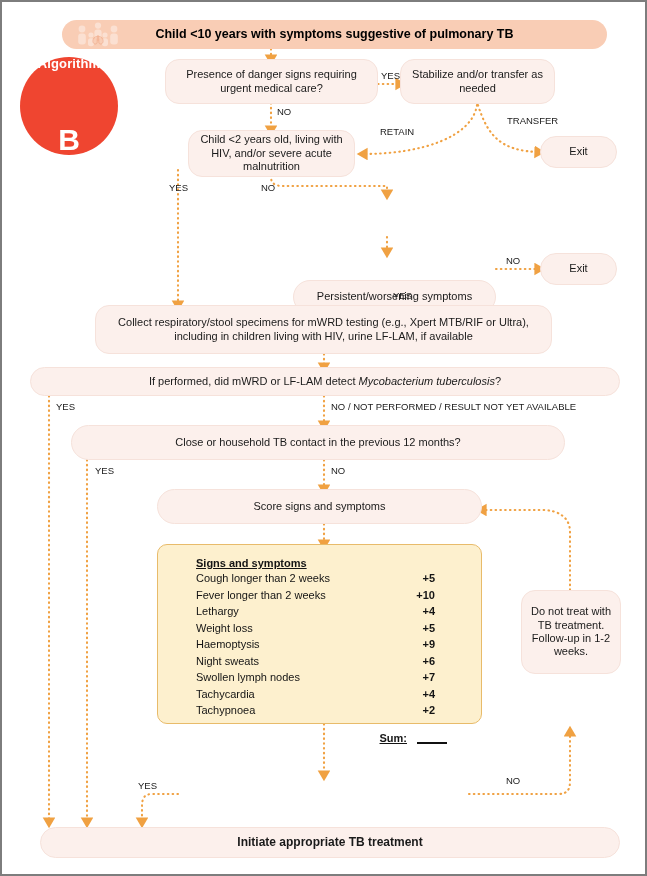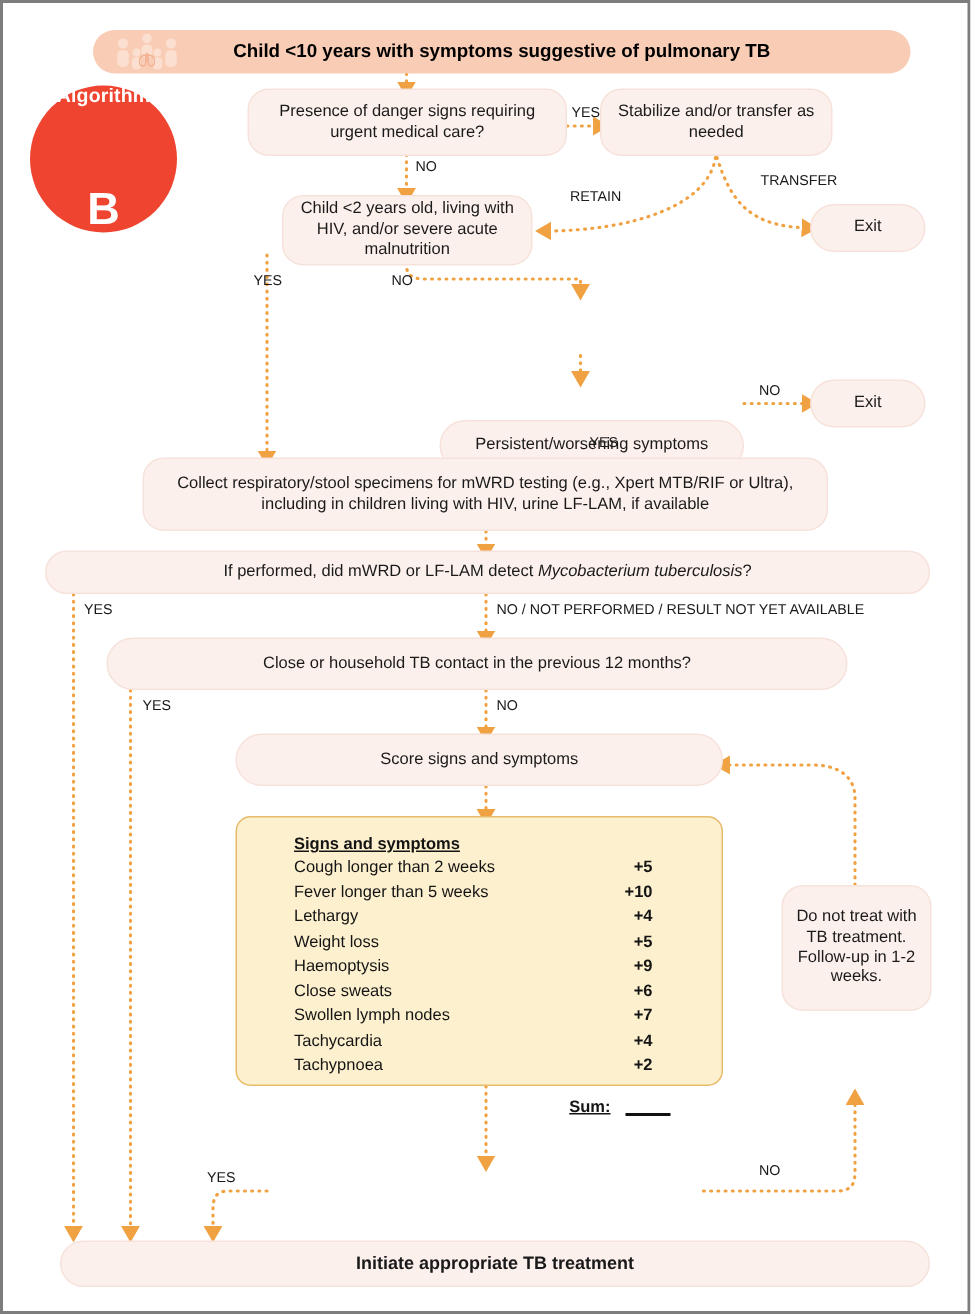--- a/index.html
+++ b/index.html
@@ -233,37 +233,37 @@
   </div>
 
   <div class="score-box" style="left:155px;top:542px;width:325px;height:180px;">
     <div class="score-title">Signs and symptoms</div>
     <div>
       <div class="score-row">
         <span>Cough longer than 2 weeks</span>
         <span class="pts">+5</span>
       </div>
       <div class="score-row">
-        <span>Fever longer than 5 weeks</span>
+        <span>Fever longer than 2 weeks</span>
         <span class="pts">+10</span>
       </div>
       <div class="score-row">
         <span>Lethargy</span>
         <span class="pts">+4</span>
       </div>
       <div class="score-row">
         <span>Weight loss</span>
         <span class="pts">+5</span>
       </div>
       <div class="score-row">
         <span>Haemoptysis</span>
         <span class="pts">+9</span>
       </div>
       <div class="score-row">
-        <span>Close sweats</span>
+        <span>Night sweats</span>
         <span class="pts">+6</span>
       </div>
       <div class="score-row">
         <span>Swollen lymph nodes</span>
         <span class="pts">+7</span>
       </div>
       <div class="score-row">
         <span>Tachycardia</span>
         <span class="pts">+4</span>
       </div>

